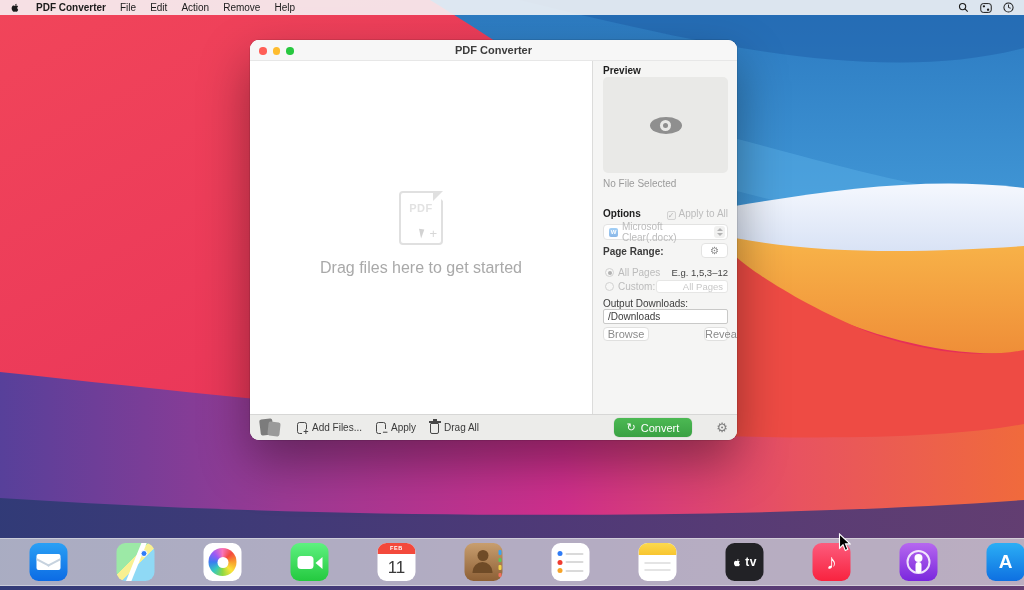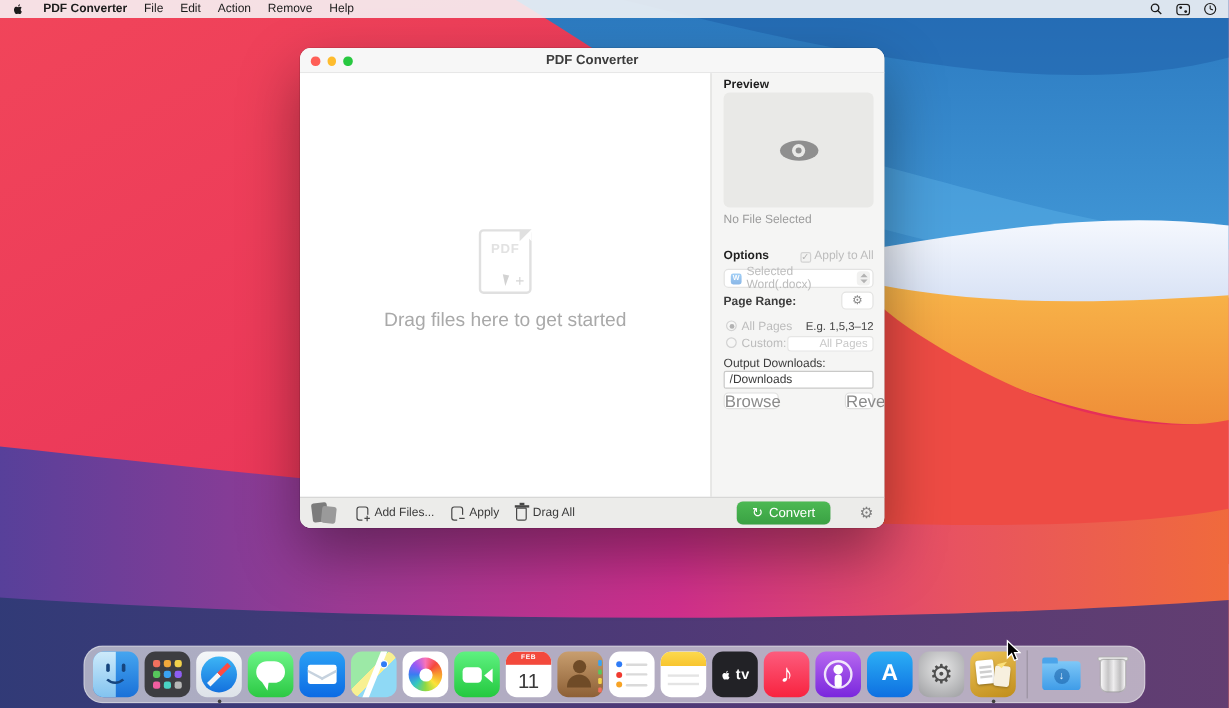--- a/index.html
+++ b/index.html
@@ -87,21 +87,21 @@
   .radio.sel:after { content:""; position:absolute; left:2px; top:2px; width:4px; height:4px;
     border-radius:50%; background:#b2b2b2; }
   .custom-field { position:absolute; left:63px; right:9px; top:219px; height:13px; background:#fff;
     border:1px solid #e6e6e5; border-radius:3px; font-size:9.5px; text-align:right; padding:0 4px;
     color:#555; font-family:"Liberation Sans",sans-serif; }
   .custom-field::placeholder { color:#c8c8c8; }
   .out-input { position:absolute; left:10px; right:9px; top:248px; height:15px; background:#fff;
     border:1px solid #c9c9c8; border-radius:2px; font-size:10px; padding:0 4px; color:#3a3a3a;
     font-family:"Liberation Sans",sans-serif; }
   .sm-btn { position:absolute; top:266px; height:14px; background:#fff; border:1px solid #e0e0df;
-    border-radius:4px; font-size:14px; color:#8b8b8b; text-align:center; line-height:12px; cursor:pointer; }
+    border-radius:4px; font-size:11px; color:#8b8b8b; text-align:center; line-height:12px; cursor:pointer; }
 
   .toolbar { position:absolute; left:0; right:0; bottom:0; height:26px; background:#ececea;
     border-top:1px solid #d7d7d6; display:flex; align-items:center; padding:0 9px; gap:14px; }
   .tb-appicon { position:relative; width:24px; height:20px; }
   .tb-appicon .s1,.tb-appicon .s2 { position:absolute; background:#8b8b8b; border-radius:2px; }
   .tb-appicon .s1 { left:1px; top:1px; width:13px; height:16px; transform:rotate(-7deg); background:#7c7c7c; }
   .tb-appicon .s2 { left:9px; top:4px; width:12px; height:14px; transform:rotate(6deg); background:#9a9a9a; }
   .tb-item { display:flex; align-items:center; gap:5px; font-size:10px; color:#3a3a3a; cursor:pointer; }
   .icon-doc { position:relative; width:10px; height:12px; border:1.3px solid #474747; border-radius:2.5px; }
   .icon-doc .pm { position:absolute; right:-4px; bottom:-4px; width:8px; height:8px; background:#ececea;
@@ -113,21 +113,21 @@
   .tb-spacer { flex:1; }
   .convert-btn { display:flex; align-items:center; gap:5px; background:linear-gradient(180deg,#4cb953,#3aa143);
     color:#fff; font-size:11px; padding:3px 13px; border-radius:5px; cursor:pointer;
     box-shadow:0 0 0 .5px rgba(0,0,0,.08); }
   .tb-gear { font-size:13px; color:#7f7f7f; margin-left:10px; cursor:pointer; }
 
   
   .dock { position:absolute; left:50%; transform:translateX(-50%); bottom:4px; height:48px;
     display:flex; align-items:center; gap:5px; padding:4px 7px;
     background:rgba(232,232,233,.66); border:1px solid rgba(255,255,255,.38); border-radius:16px; z-index:25; }
-  .di { position:relative; width:38px; height:38px; border-radius:9px; flex:none; cursor:pointer; }
+  .di { position:relative; width:38px; height:38px; border-radius:9px; flex:none; cursor:pointer;margin-left:44px; }
   .rdot { position:absolute; left:50%; bottom:-5px; width:3px; height:3px; margin-left:-1.5px;
     border-radius:50%; background:#3e3e3e; }
   .dock-sep { width:1px; height:40px; background:rgba(60,60,60,.25); margin:0 4px; flex:none; }
 
   .i-finder { background:linear-gradient(180deg,#45a5ef,#1a71d8); overflow:hidden; }
   .i-finder .half { position:absolute; left:0; top:0; bottom:0; width:50%;
     background:linear-gradient(180deg,#cdeafb,#82c3ef); }
   .i-finder .eyes { position:absolute; left:11px; top:10px; width:2.5px; height:7px; background:#16457e;
     border-radius:2px; box-shadow:13px 0 0 #16457e; }
   .i-finder .smile { position:absolute; left:8px; top:14px; width:21px; height:13px;
@@ -341,21 +341,21 @@
       </div>
       <div class="p-abs muted" style="left:10px; top:117px;">No File Selected</div>
 
       <div class="p-abs sec-h" style="left:10px; top:147px;">Options</div>
       <div class="p-abs disabled" style="right:9px; top:147px;">
         <span class="chk">✓</span><span>Apply to All</span>
       </div>
 
       <div class="fmt-select">
         <span class="w-icon">W</span>
-        <span class="val">Selected Word(.docx)</span>
+        <span class="val">Microsoft Clear(.docx)</span>
         <span class="stepper">
             <i class="up"></i>
             <i class="dn"></i>
           </span>
       </div>
 
       <div class="p-abs" style="left:10px; top:185px; color:#3c3c3c; font-weight:700;text-align:right;">Page Range:</div>
       <div class="gear-btn"><span>⚙</span></div>
 
       <div class="p-abs disabled" style="left:12px; top:206px;">

